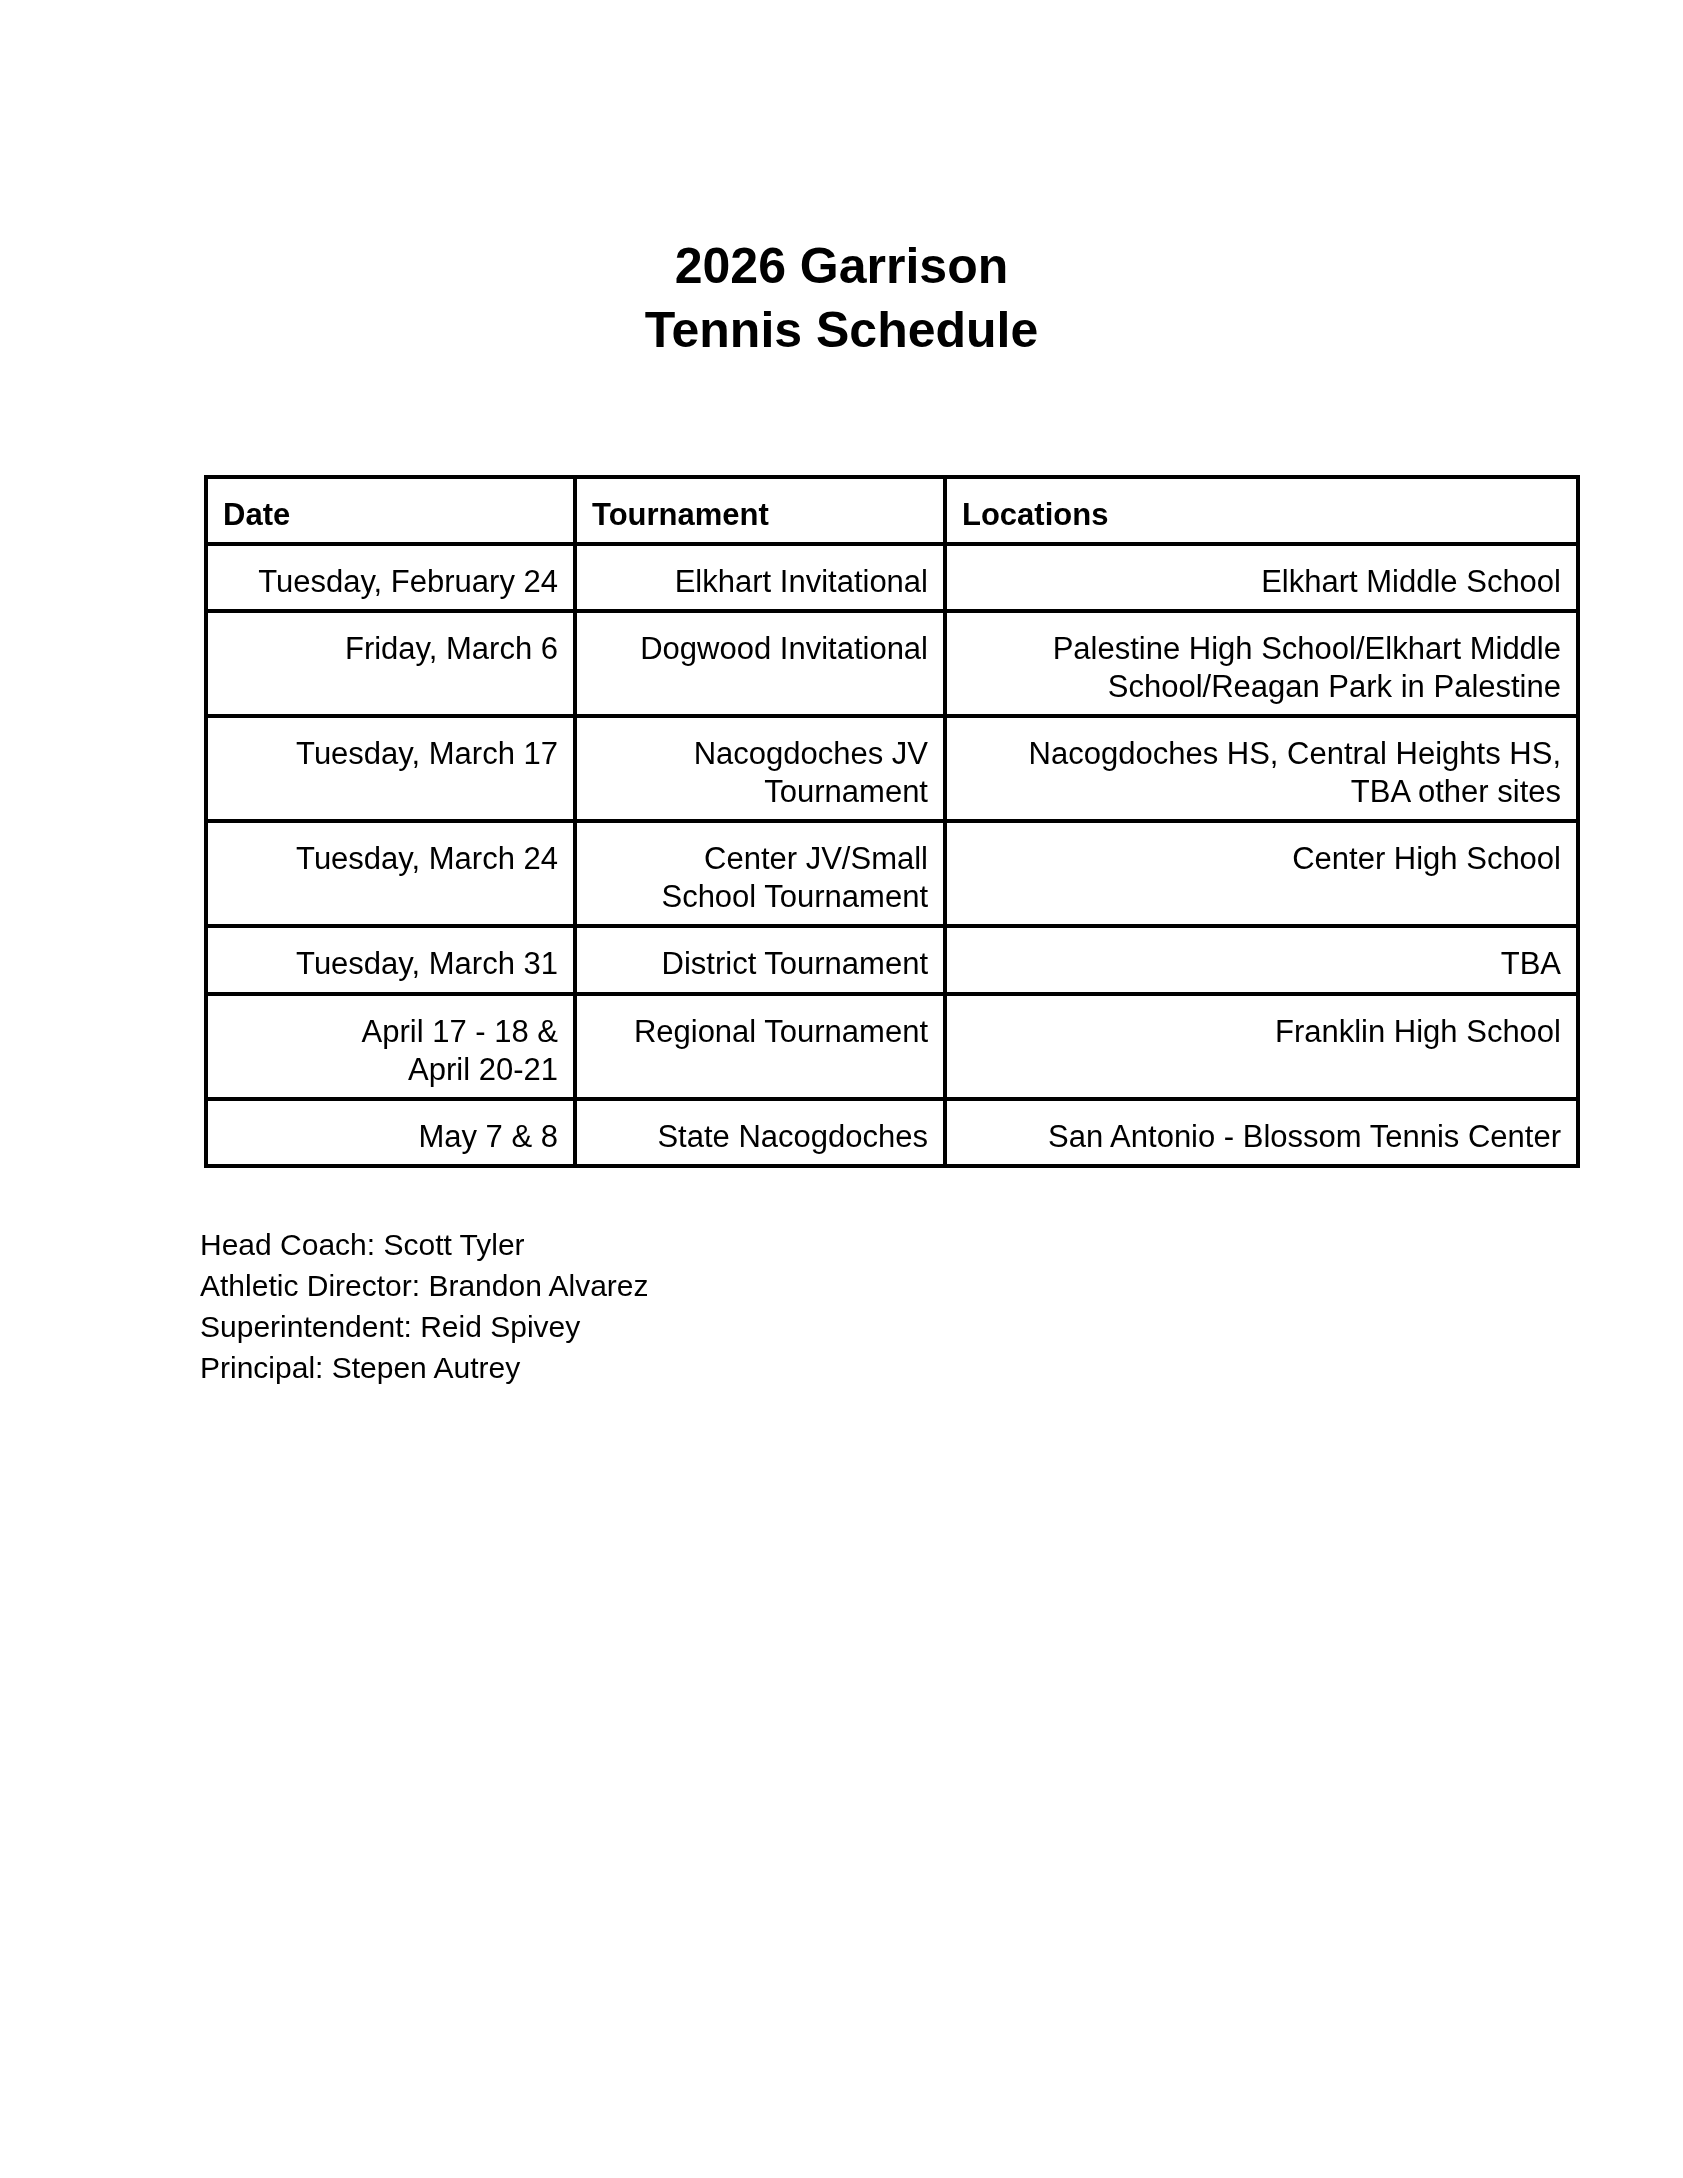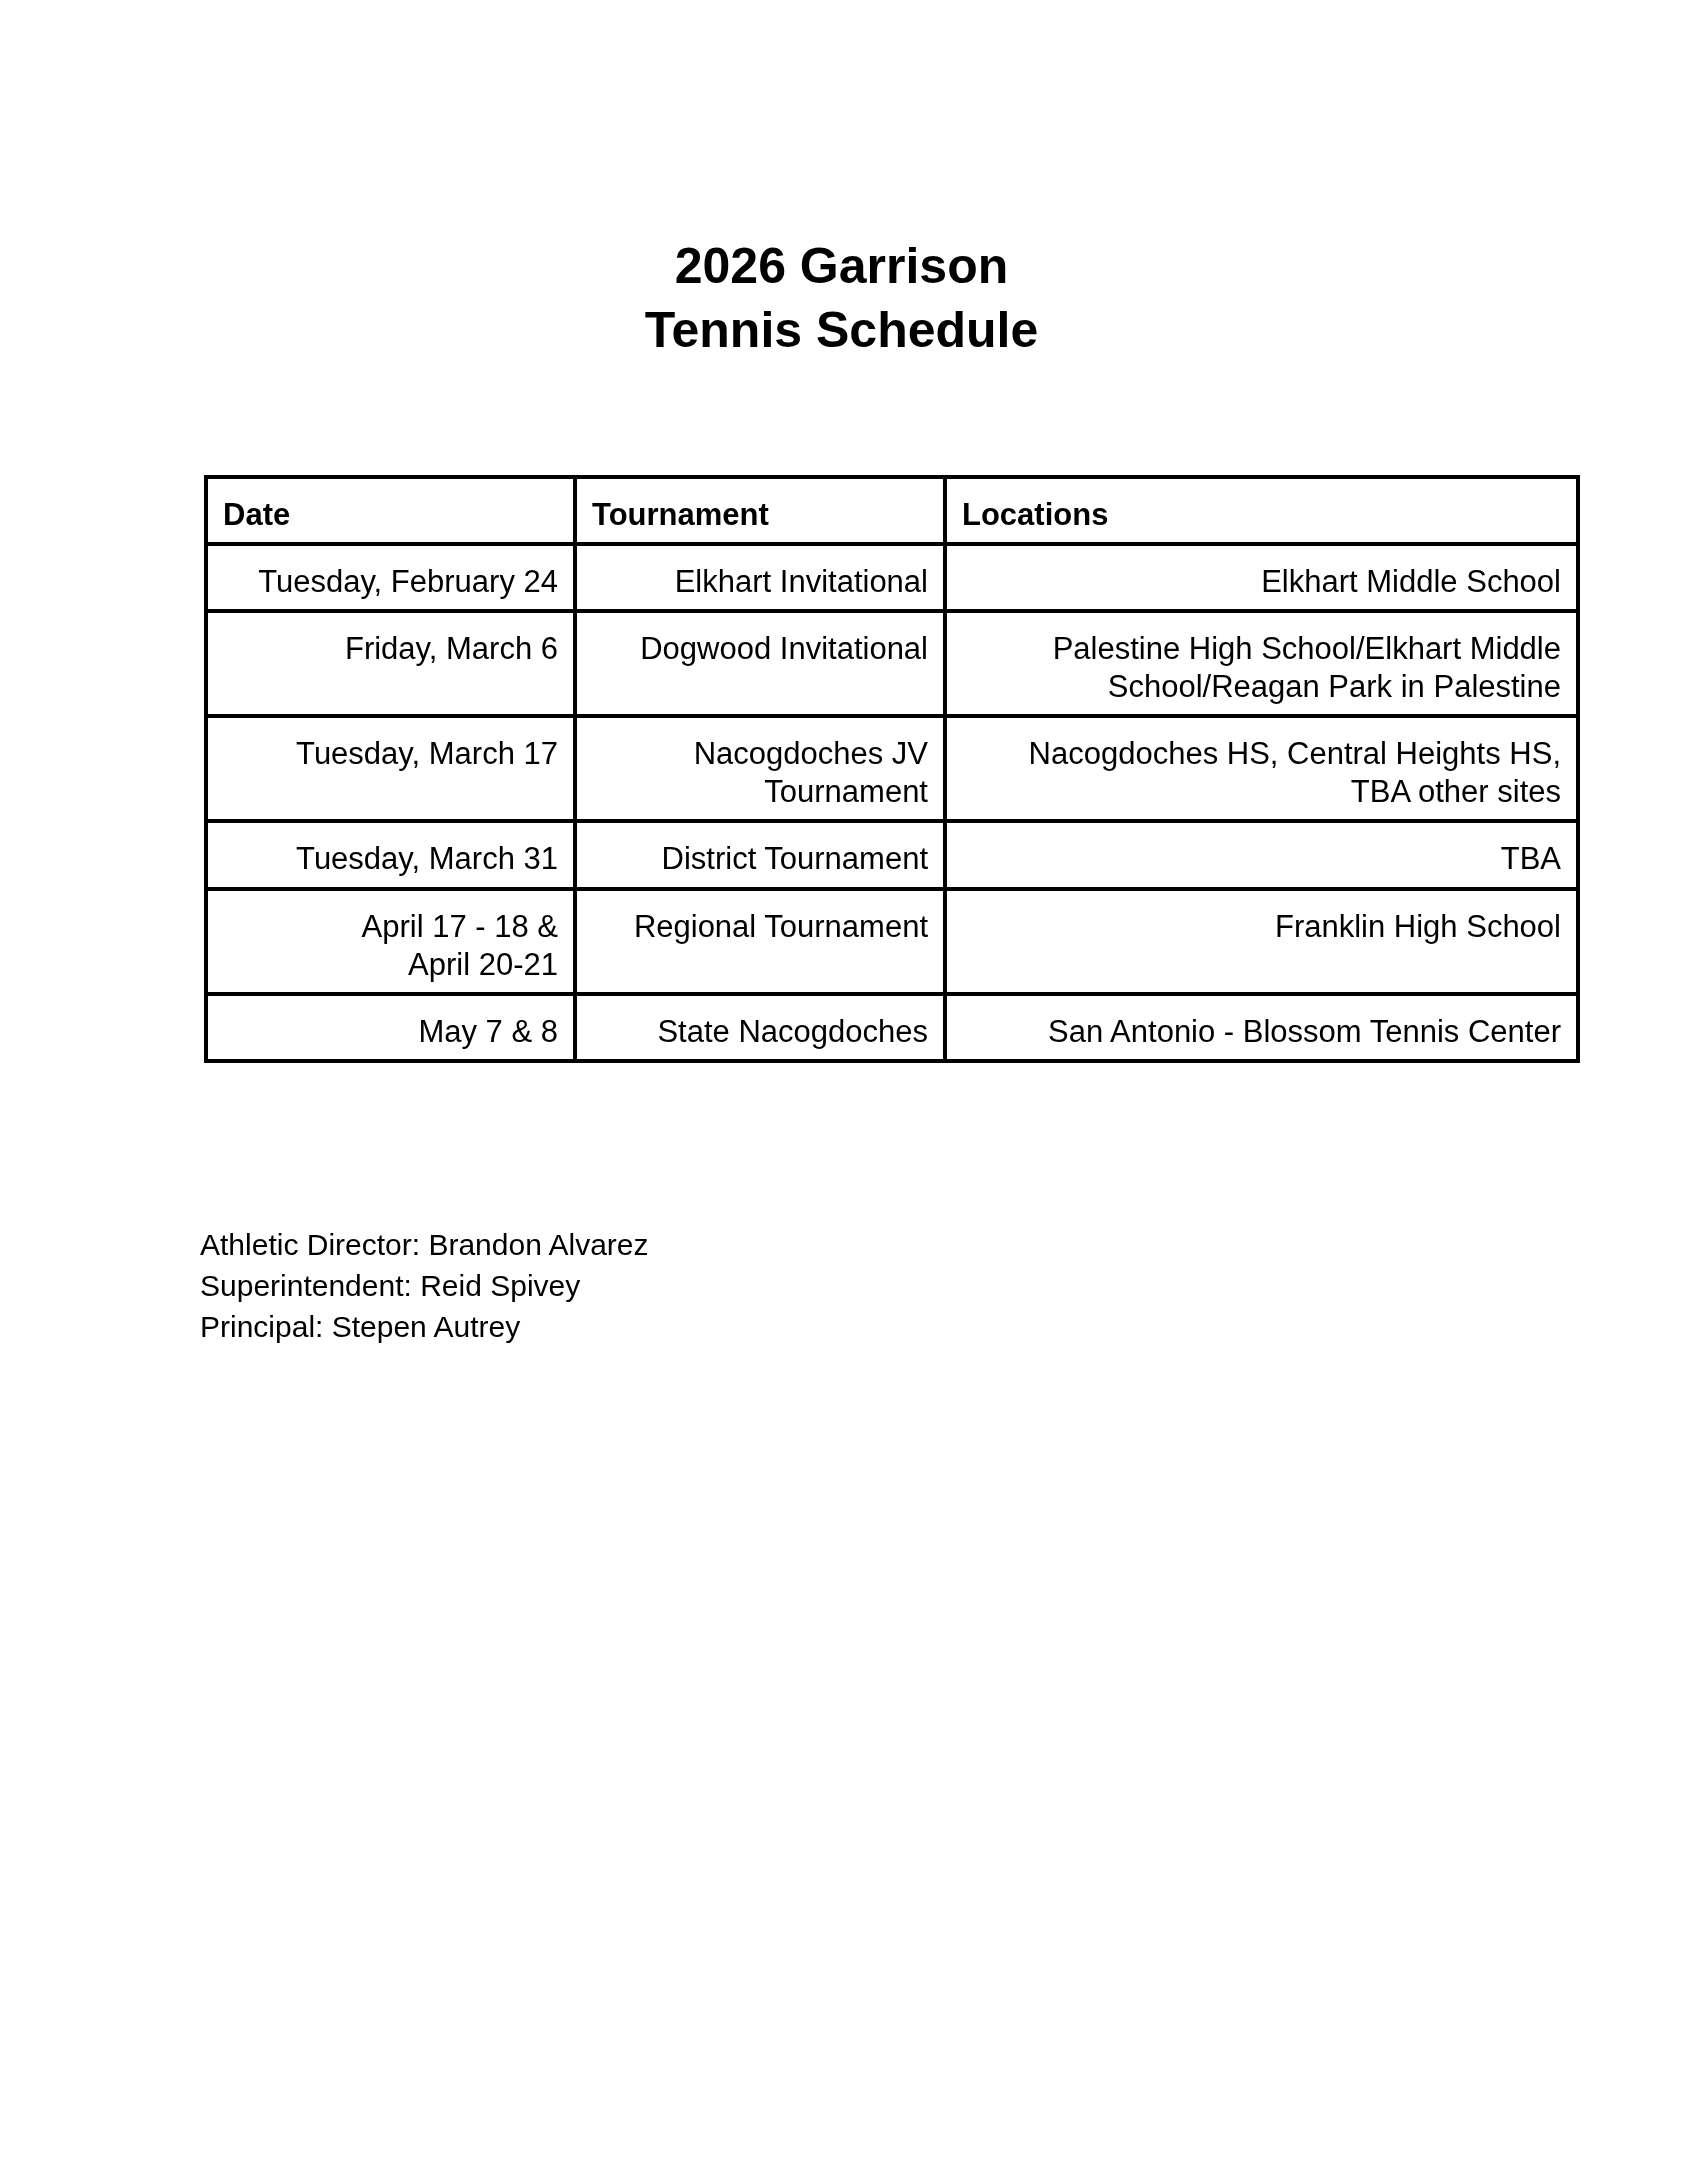--- a/index.html
+++ b/index.html
@@ -101,39 +101,46 @@
         <td>Palestine High School/Elkhart Middle
 School/Reagan Park in Palestine</td>
       </tr>
       <tr class="r3">
         <td>Tuesday, March 17</td>
         <td>Nacogdoches JV
 Tournament</td>
         <td>Nacogdoches HS, Central Heights HS,
 TBA other sites</td>
       </tr>
+      <tr class="r4">
+        <td>Tuesday, March 24</td>
+        <td>Center JV/Small
+School Tournament</td>
+        <td>Center High School</td>
+      </tr>
       <tr class="r5">
         <td>Tuesday, March 31</td>
         <td>District Tournament</td>
         <td>TBA</td>
       </tr>
       <tr class="r6">
         <td>April 17 - 18 &amp;
 April 20-21</td>
         <td>Regional Tournament</td>
         <td>Franklin High School</td>
       </tr>
       <tr class="r7">
         <td>May 7 &amp; 8</td>
         <td>State Nacogdoches</td>
         <td>San Antonio - Blossom Tennis Center</td>
       </tr>
     </tbody>
   </table>
 
   <div class="staff">
+    <div>Head Coach: Scott Tyler</div>
     <div>Athletic Director: Brandon Alvarez</div>
     <div>Superintendent: Reid Spivey</div>
     <div>Principal: Stepen Autrey</div>
   </div>
 
 </div>
 
 
 </body></html>

